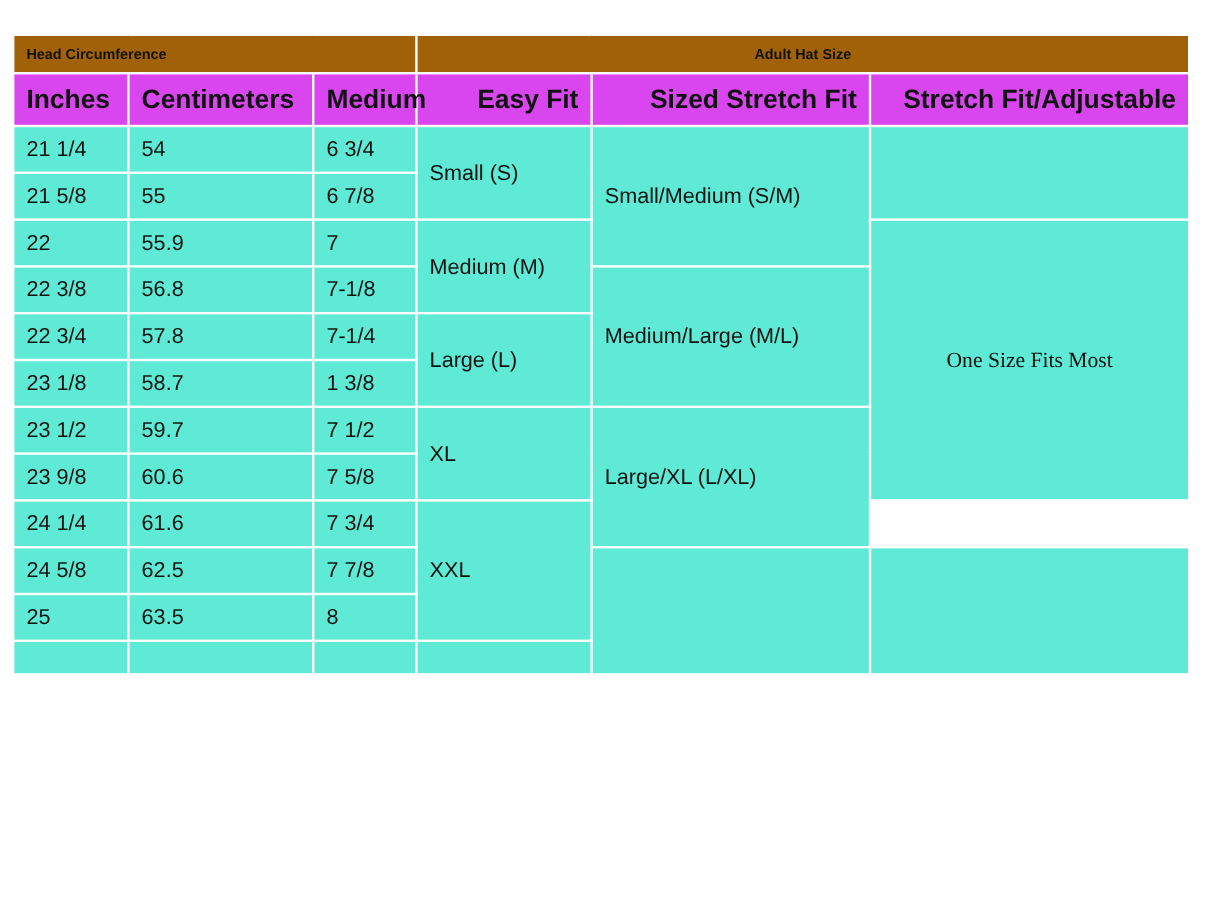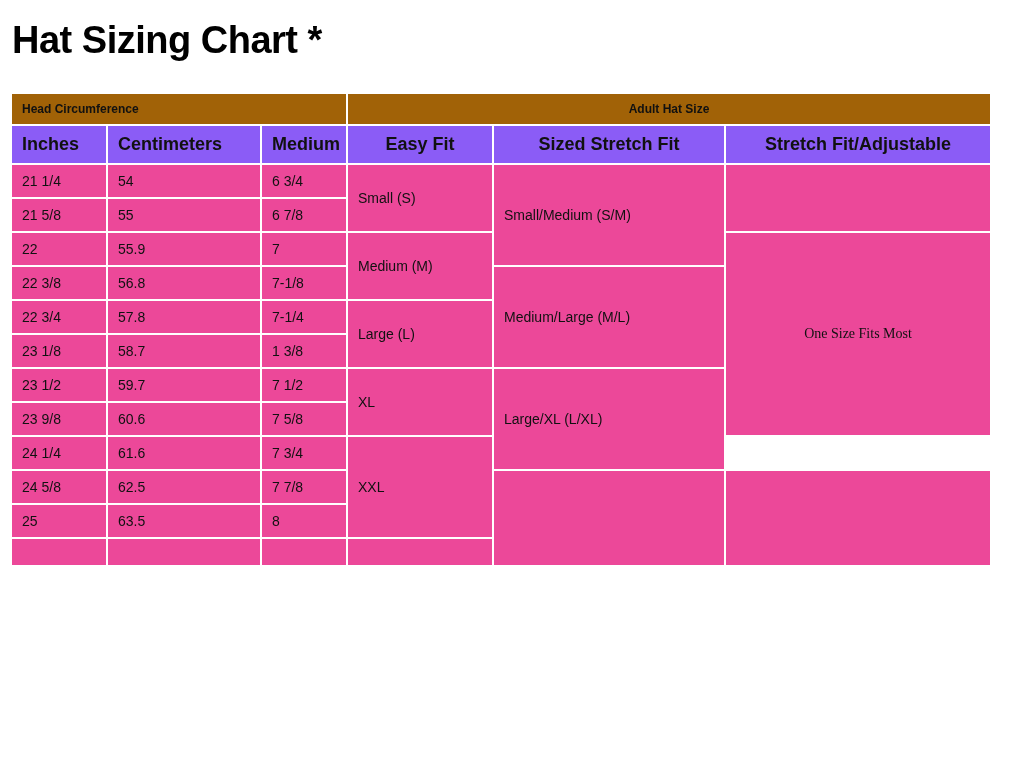--- a/index.html
+++ b/index.html
@@ -31,46 +31,46 @@
   }
   table.sizing {
     border-collapse: collapse;
     margin-top: 28px;
     margin-left: 2px;
     table-layout: fixed;
     width: 980px;
   }
   table.sizing td, table.sizing th {
     border: 2px solid #ffffff;
-    background: #ec4899;
+    background: #5eead4;
     padding: 8px 10px;
-    font-size: 14px;
+    font-size: 18px;
     font-weight: normal;
     text-align: left;
     vertical-align: middle;
     color: #111111;
     height: 28px;
     box-sizing: border-box;
   }
   table.sizing th.group {
     font-weight: bold;
     font-size: 12px;
     text-align: center;
     background: #a16207;
   }
   table.sizing th.group.left {
     text-align: left;
   }
   table.sizing th.col {
     font-weight: bold;
-    font-size: 18px;
-    background: #8b5cf6;
+    font-size: 22px;
+    background: #d946ef;
   }
   table.sizing th.col.center {
-    text-align: center;
+    text-align: right;
   }
   td.merged {
     font-size: 18px;
     vertical-align: middle;
   }
   td.merged.center {
     text-align: center;
     font-family: Liberation Serif, serif;
   }
   td.blank {
@@ -86,21 +86,20 @@
   .c-fitted { width: 86px; }
   .c-easy { width: 146px; }
   .c-stretch { width: 232px; }
   .c-adj { width: 266px; }
 </style>
 </head>
 <body>
 
 <div class="page">
 
-  <h1 class="title">Hat Sizing Chart *</h1>
 
   <table class="sizing">
     <colgroup>
       <col class="c-inches">
         <col class="c-cm">
         <col class="c-fitted">
       <col class="c-easy">
         <col class="c-stretch">
         <col class="c-adj">
     </colgroup>

